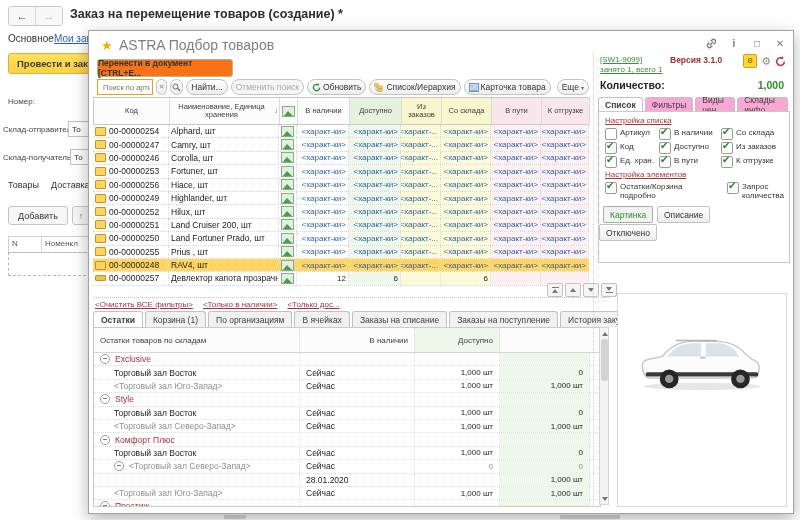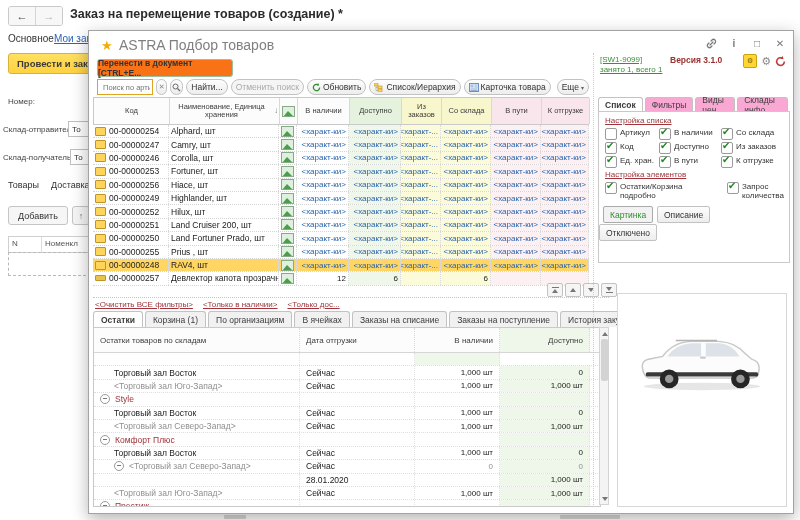--- a/index.html
+++ b/index.html
@@ -474,25 +474,28 @@
       <div class="btab">В ячейках</div>
       <div class="btab">Заказы на списание</div>
       <div class="btab">Заказы на поступление</div>
       <div class="btab">История закупок</div>
       <div class="btab">История продаж</div>
     </div>
 
     <div class="abs stock">
       <div class="shead">
         <div class="shc">Остатки товаров по складам</div>
-        <div class="shc">Дата отгрузки</div>
         <div class="shc num">В наличии</div>
         <div class="shc num col-free">Доступно</div>
       </div>
       <div class="srow grp">
+        <span class="sc">
+            <span class="exp"></span>
+            <span>Exclusive</span>
+          </span>
           <span class="sc"></span>
           <span class="sc num"></span>
           <span class="sc num col-free"></span>
       </div>
       <div class="srow">
         <span class="sc ind1">Торговый зал Восток</span>
           <span class="sc">Сейчас</span>
           <span class="sc num">1,000 шт</span>
           <span class="sc num col-free">0</span>
       </div>
@@ -585,20 +588,24 @@
       <div class="abs sess1">[SW1-9099]</div>
       <div class="abs sess2">занято 1, всего 1</div>
       <div class="abs vers">Версия 3.1.0</div>
       <div class="abs vics">
         <span class="vic-y">⚙</span>
         <span class="vic-g">⚙</span>
         <svg width="11" height="11" viewBox="0 0 10 10">
             <path d="M8.5 5 a3.5 3.5 0 1 1 -1.2-2.6" fill="none" stroke="#c23b3b" stroke-width="1.4"></path>
             <path d="M7 0 L7.6 2.8 L4.8 2.4 Z" fill="#c23b3b"></path>
           </svg>
+      </div>
+      <div class="abs qtyrow">
+        <span class="qlab">Количество:</span>
+        <span class="qval">1,000</span>
       </div>
       <div class="abs rtabs">
         <div class="rtab on">Список</div>
         <div class="rtab">Фильтры</div>
         <div class="rtab">Виды цен</div>
         <div class="rtab">Склады инфо</div>
       </div>
       <div class="abs rbox">
         <div class="abs grplab" style="left:6px;top:4px;">Настройка списка</div>
         <label class="cbrow" style="left:6px;top:16px;">

